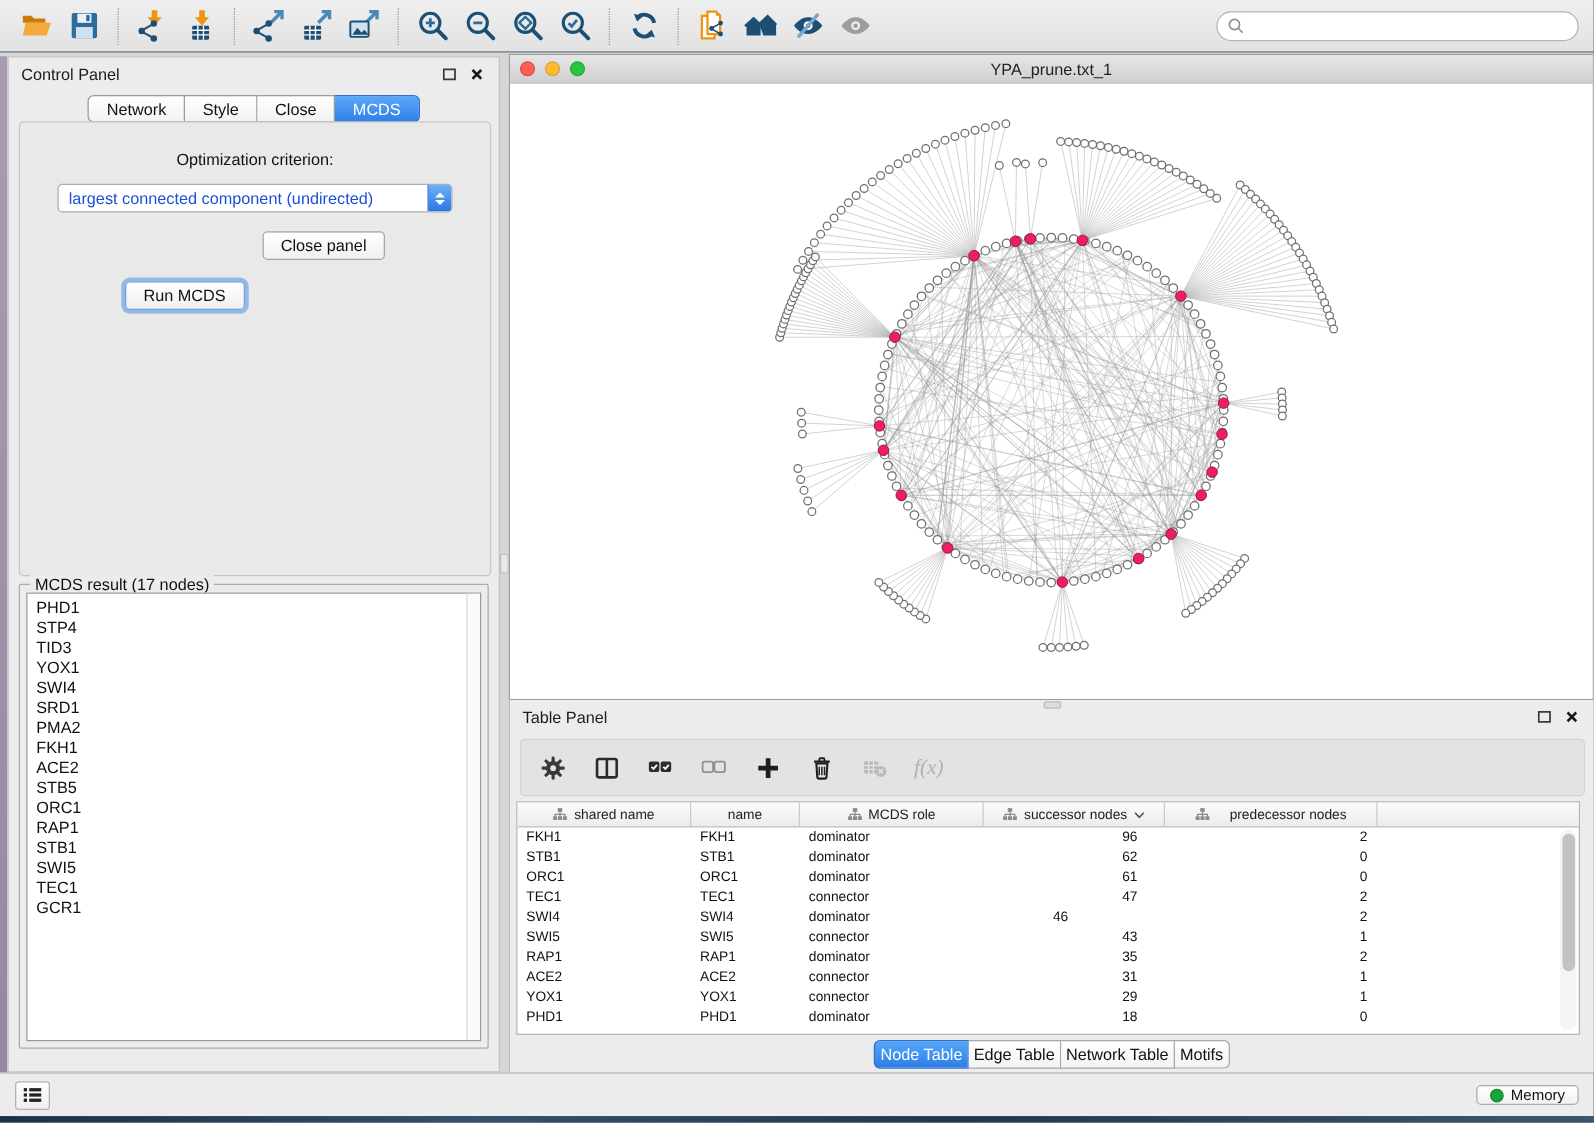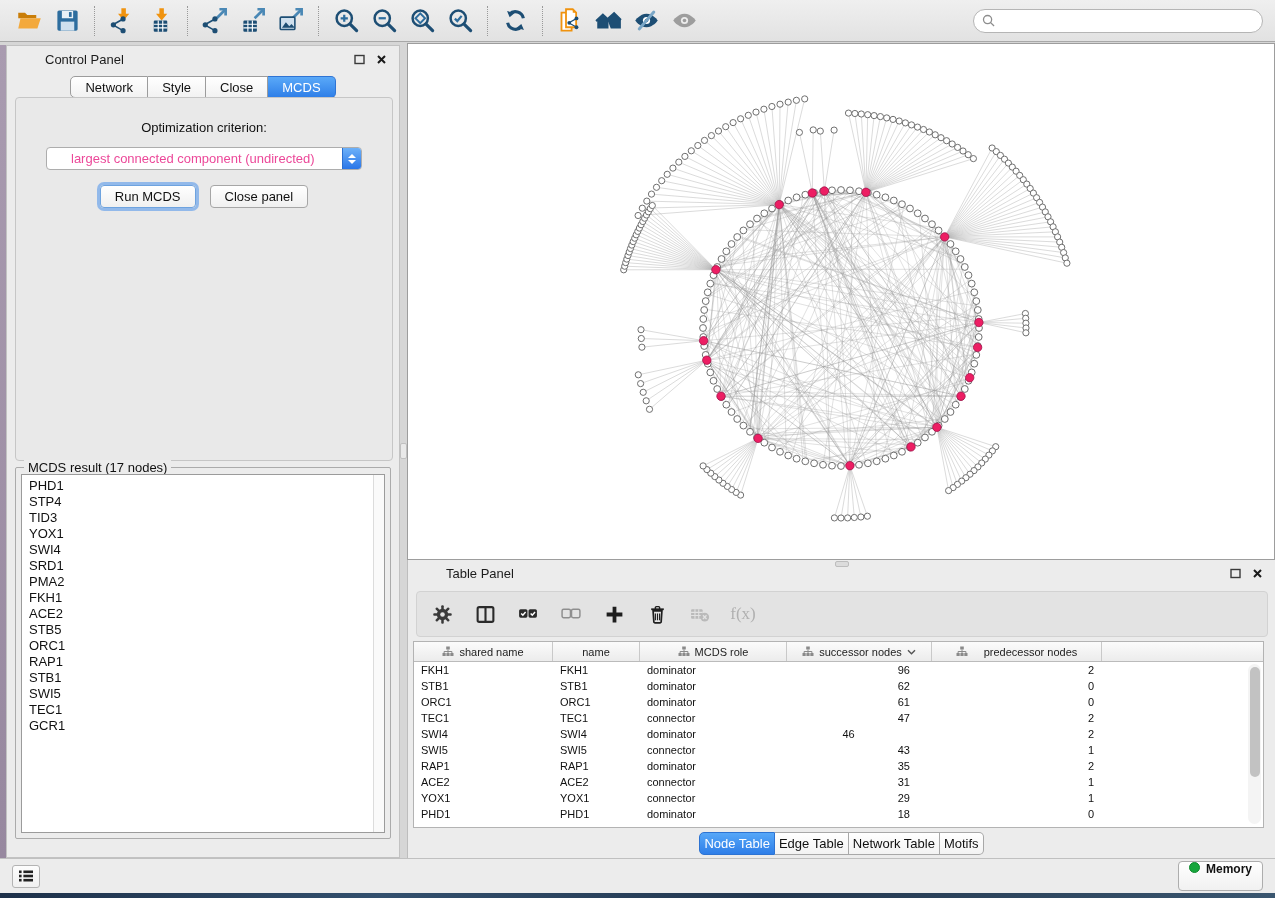--- a/index.html
+++ b/index.html
@@ -19,47 +19,47 @@
     display:flex; align-items:center; padding:0 8px; margin-right:2px; }
   .searchbox svg { flex:0 0 auto; }
   .searchbox input { border:none; outline:none; flex:1; font-size:12px; margin-left:5px; background:transparent; font-family:"Liberation Sans",sans-serif;}
 
   
   .main { position:absolute; left:0; top:42px; width:1275px; height:816px; background:#d6d6d6; }
   .wp-left { position:absolute; left:0; top:3px; width:6px; height:813px; background:linear-gradient(#a99bb0,#97889f); }
 
   
   .cpanel { position:absolute; left:6px; top:3px; width:394px; height:813px; background:#ececec; border:1px solid #c2c2c2; }
-  .panel-head { height:26px; display:flex; align-items:center; padding:0 10px;margin-left:28px; }
+  .panel-head { height:26px; display:flex; align-items:center; padding:0 10px; }
   .panel-title { font-size:13px; color:#1c1c1c; }
   .panel-head .spacer { flex:1; }
   .win-ctl { width:16px; height:16px; display:flex; align-items:center; justify-content:center; margin-left:6px; cursor:pointer; }
 
   .seg-tabs { display:flex; justify-content:center; margin-top:4px; }
   .seg { height:22px; padding:0 14px; background:linear-gradient(#ffffff,#f2f2f2); border:1px solid #9c9c9c; border-left:none;
     font-size:13px; color:#111; display:flex; align-items:center; cursor:pointer; }
   .seg.first { border-left:1px solid #9c9c9c; border-radius:5px 0 0 5px; }
   .seg.last { border-radius:0 5px 5px 0; }
   .seg.sel { background:linear-gradient(#5aa9f8,#2f7fe8); color:#fff; border-color:#2f74d4; }
 
   .cp-inner { position:absolute; left:8px; top:51px; width:378px; height:364px; background:#e9e9e9;
     border:1px solid #c6c6c6; border-radius:4px; }
   .opt-label { text-align:center; font-size:13px; color:#111; margin-top:22px; }
   .dropdown { margin:12px auto 0 auto; width:316px; height:23px; background:#fff; border:1px solid #adadad; border-radius:4px;
     display:flex; align-items:center; cursor:pointer; overflow:hidden; }
-  .dropdown .dd-text { flex:1; font-size:13px; color:#ec4899; padding:0 24px; white-space:nowrap; }
+  .dropdown .dd-text { flex:1; font-size:13px; color:#1d4ed8; padding:0 8px; white-space:nowrap; }
   .dd-stepper { width:19px; height:100%; background:linear-gradient(#6db1f9,#2a76e8); border-left:1px solid #2a6fd0;
     display:flex; flex-direction:column; align-items:center; justify-content:center; gap:2px; }
   .dd-stepper span { width:0; height:0; border-left:4px solid transparent; border-right:4px solid transparent; display:block; }
   .dd-up { border-bottom:4px solid #fff; }
   .dd-down { border-top:4px solid #fff; }
   .btn-row { display:flex; justify-content:center; gap:14px; margin-top:15px; }
   .mac-btn { height:23px; padding:0 14px; background:linear-gradient(#ffffff,#f0f0f0); border:1px solid #a6a6a6;
     border-radius:4px; font-size:13px; color:#111; display:flex; align-items:center; cursor:pointer; }
-  .mac-btn.focusring { box-shadow:0 0 0 3px rgba(100,160,235,0.65); border-color:#6ea3df; }
+  .mac-btn.focusring { box-shadow:0 0 0 3px rgba(100,160,235,0.65); border-color:#6ea3df;margin-top:40px; }
 
   .fieldset { position:absolute; left:8px; top:421px; width:376px; height:372px; border:1px solid #ababab; border-radius:2px; }
   .fieldset .legend { position:absolute; top:-8px; left:8px; background:#ececec; padding:0 4px; font-size:13px; color:#111; }
   .listbox { position:absolute; inset:6px 5px 5px 5px; background:#fff; border:1px solid #9b9b9b; display:flex; }
   .list-items { flex:1; padding:3px 0 0 7px; overflow:hidden; }
   .list-items div { font-size:13px; line-height:16px; color:#111; }
   .list-sb { width:11px; border-left:1px solid #dcdcdc; background:#fafafa; }
 
   
   .v-split { position:absolute; left:400px; top:3px; width:7px; height:813px; background:#d6d6d6; cursor:col-resize; }
@@ -76,21 +76,21 @@
   .net-title { position:absolute; left:0; right:0; text-align:center; font-size:13px; color:#222; }
   .net-canvas { position:absolute; left:0; top:23px; right:0; bottom:0; background:#fff; overflow:hidden; }
 
   
   .tpanel { position:absolute; left:407px; top:518px; width:868px; height:298px; background:#ececec; border-left:1px solid #bdbdbd; }
   .h-grip { position:absolute; left:50%; top:1px; width:14px; height:6px; margin-left:-7px; background:#dcdcdc; border:1px solid #bdbdbd; border-radius:2px; cursor:row-resize;}
   .t-toolbar { position:absolute; left:8px; top:31px; width:852px; height:46px; background:#e3e3e3; border:1px solid #d2d2d2;
     border-radius:4px; display:flex; align-items:center; padding:0 12px; gap:17px; }
   .t-tb-btn { width:26px; height:26px; display:flex; align-items:center; justify-content:center; cursor:pointer; border-radius:3px;}
   .t-tb-btn.disabled { cursor:default; }
-  .fx-label { font-size:17px; font-family:"Liberation Serif", serif; color:#b0b0b0; }
+  .fx-label { font-size:17px; font-style:italic; font-family:"Liberation Serif", serif; color:#b0b0b0; }
 
   .tablebox { position:absolute; left:5px; top:81px; width:851px; height:187px; background:#fff; border:1px solid #b3b3b3; overflow:hidden; }
   .thead { display:flex; height:20px; background:linear-gradient(#fbfbfb,#ececec); border-bottom:1px solid #bbb; }
   .th { display:flex; align-items:center; justify-content:center; gap:5px; border-right:1px solid #c9c9c9;
     font-size:11px; color:#222; cursor:pointer; position:relative; }
   .trow { display:flex; height:16px; cursor:default; }
   .td { font-size:11px; color:#111; line-height:16px; white-space:nowrap; overflow:hidden; }
   .v-sb { position:absolute; right:2px; top:22px; width:13px; height:160px; background:#f4f4f4; border-radius:7px; }
   .v-sb .thumb { position:absolute; left:1.5px; top:3px; width:10px; height:110px; background:#c2c2c2; border-radius:6px; }
 
@@ -100,22 +100,22 @@
   .btab.first { border-left:1px solid #a8a8a8; border-radius:5px 0 0 5px; }
   .btab.last { border-radius:0 5px 5px 0; }
   .btab.sel { background:linear-gradient(#56a7f8,#2e7ee8); color:#fff; border-color:#2d73d2; }
 
   
   .statusbar { position:absolute; left:0; top:858px; width:1275px; height:35px; background:#ececec; border-top:1px solid #c0c0c0;
     display:flex; align-items:center; padding:0 12px; }
   .list-btn { width:28px; height:23px; background:linear-gradient(#fdfdfd,#f0f0f0); border:1px solid #b3b3b3; border-radius:3px;
     display:flex; align-items:center; justify-content:center; cursor:pointer; }
   .statusbar .spacer { flex:1; }
-  .mem-btn { height:30px; padding:0 10px; background:linear-gradient(#ffffff,#f1f1f1); border:1px solid #adadad; border-radius:4px;
-    display:flex; gap:6px; font-size:12px; color:#111; cursor:pointer;font-weight:bold; }
+  .mem-btn { height:16px; padding:0 10px; background:linear-gradient(#ffffff,#f1f1f1); border:1px solid #adadad; border-radius:4px;
+    display:flex; align-items:center; gap:6px; font-size:12px; color:#111; cursor:pointer; }
   .mem-dot { width:11px; height:11px; border-radius:50%; background:#17a63c; border:1px solid #0e8a2e; }
 
   .wp-bottom { position:absolute; left:0; top:893px; width:1275px; height:5px;
     background:linear-gradient(90deg,#1d3049,#33506e 30%,#23374f 60%,#3a566f); }
 </style>
 </head>
 <body>
 
 <div class="app">
 
@@ -346,20 +346,26 @@
           <div class="list-sb"></div>
         </div>
       </div>
     </div>
 
     <div class="v-split">
         <div class="grip"></div>
       </div>
 
     <div class="netwin">
+      <div class="net-titlebar">
+        <span class="net-title">YPA_prune.txt_1</span>
+        <span class="tlight tl-red"></span>
+        <span class="tlight tl-yellow"></span>
+        <span class="tlight tl-green"></span>
+      </div>
       <div class="net-canvas">
         <svg id="net-svg" width="866" height="492" viewBox="0 0 866 492">
             <g stroke="#9b9b9b" stroke-opacity="0.38" stroke-width="0.8">
               <line x1="371.2" y1="137.6" x2="306.8" y2="205.1"></line>
               <line x1="371.2" y1="137.6" x2="345.0" y2="367.3"></line>
               <line x1="371.2" y1="137.6" x2="557.6" y2="320.2"></line>
               <line x1="371.2" y1="137.6" x2="564.7" y2="302.1"></line>
               <line x1="371.2" y1="137.6" x2="567.3" y2="292.6"></line>
               <line x1="371.2" y1="137.6" x2="570.9" y2="266.9"></line>
               <line x1="371.2" y1="137.6" x2="549.0" y2="335.8"></line>

